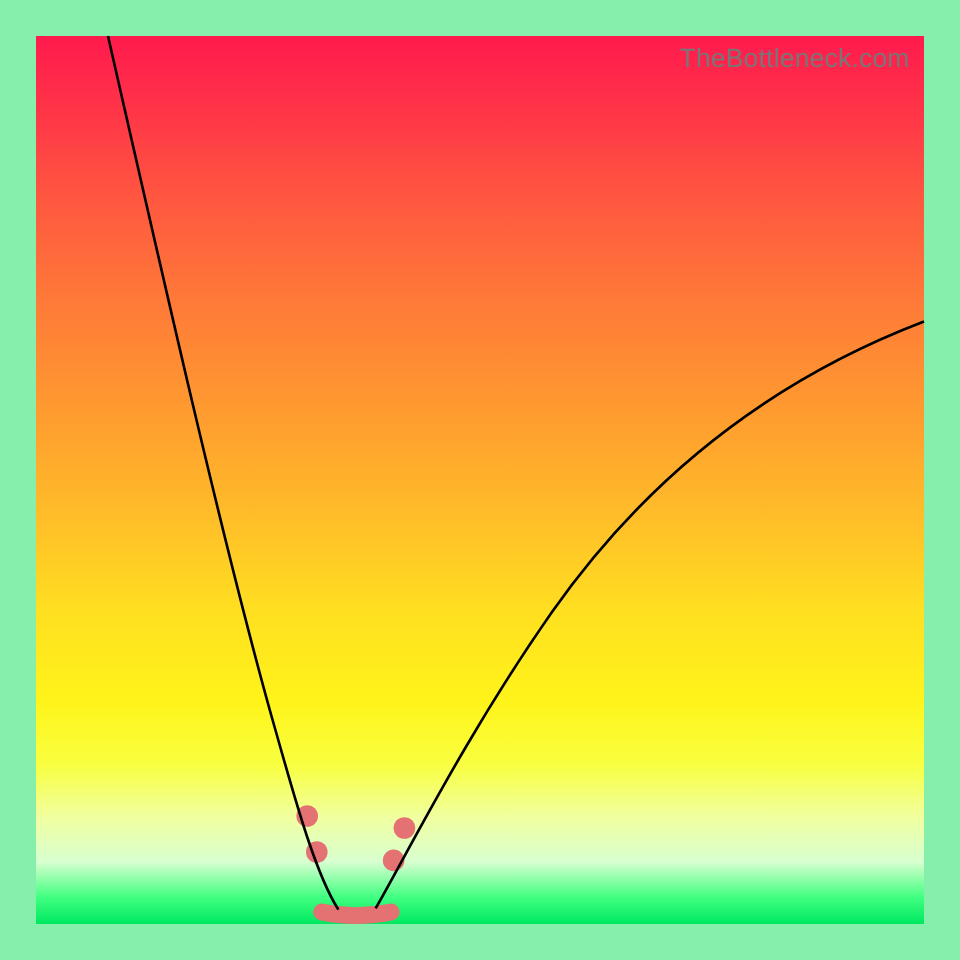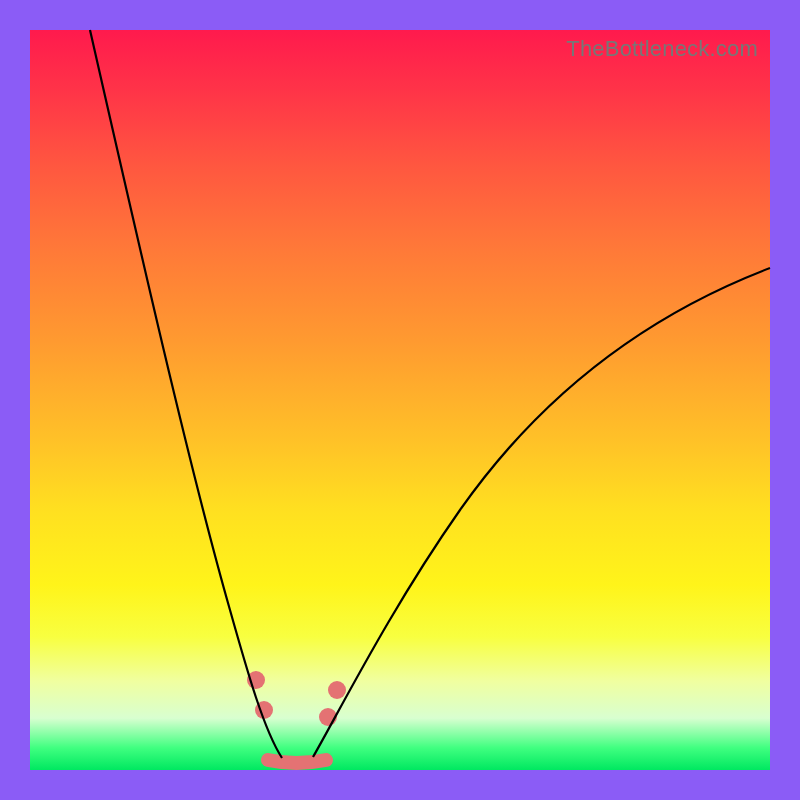--- a/index.html
+++ b/index.html
@@ -10,21 +10,21 @@
     background: #000;
     overflow: hidden;
     font-family: Arial, Helvetica, sans-serif;
   }
   .frame {
     position: absolute;
     left: 0;
     top: 0;
     width: 800px;
     height: 800px;
-    background: #8b5cf6;
+    background: #86efac;
   }
   .plot {
     position: absolute;
     left: 30px;
     top: 30px;
     width: 740px;
     height: 740px;
     background: linear-gradient(to bottom,
       #ff1a4d 0%,
       #ff3348 8%,

